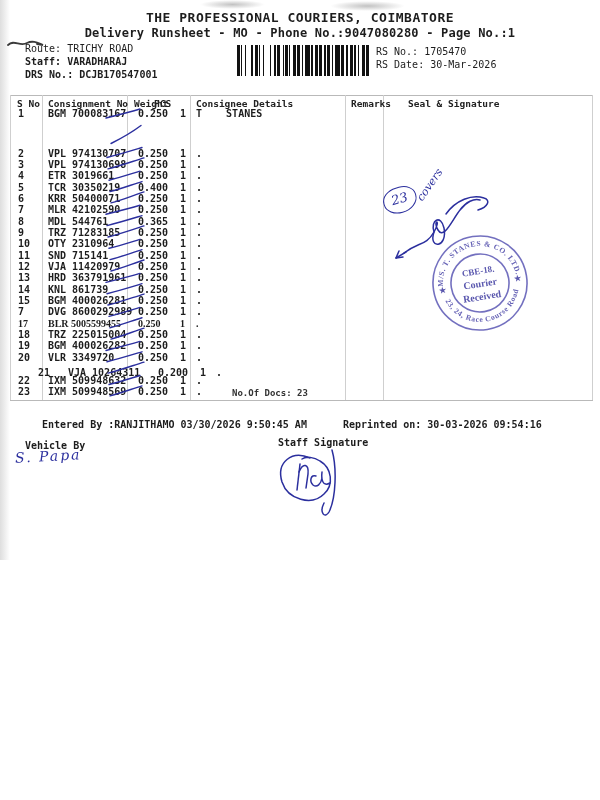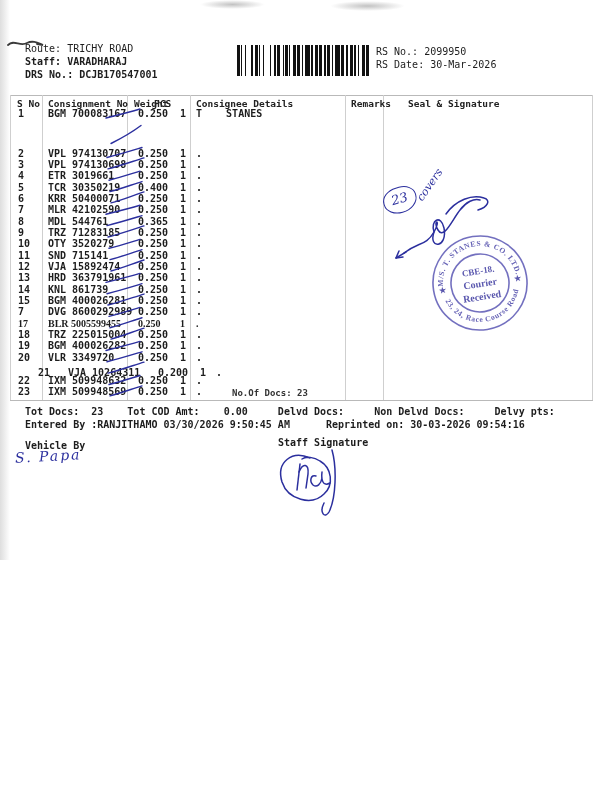--- a/index.html
+++ b/index.html
@@ -54,20 +54,22 @@
 </style>
 </head>
 <body>
 
 <div id="page">
 
   <div id="edge-shade"></div>
   <div class="smudge" style="left:200px;top:0;width:65px;height:9px;"></div>
   <div class="smudge" style="left:330px;top:1px;width:75px;height:10px;"></div>
 
+  <div class="abs b" id="title">THE PROFESSIONAL COURIERS, COIMBATORE</div>
+  <div class="abs b" id="subtitle">Delivery Runsheet - MO - Phone No.:9047080280 - Page No.:1</div>
 
   <div class="abs info" style="left:25px;top:43px;">Route: TRICHY ROAD</div>
   <div class="abs info b" style="left:25px;top:56px;">Staff: VARADHARAJ</div>
   <div class="abs info b" style="left:25px;top:69px;">DRS No.: DCJB170547001</div>
 
   <div id="barcode">
       <div style="width: 2.62136px; background: rgb(17, 17, 17);"></div>
       <div style="width: 1.31068px; background: transparent;"></div>
       <div style="width: 1.31068px; background: rgb(17, 17, 17);"></div>
       <div style="width: 2.62136px; background: transparent;"></div>
@@ -123,21 +125,21 @@
       <div style="width: 1.31068px; background: transparent;"></div>
       <div style="width: 1.31068px; background: rgb(17, 17, 17);"></div>
       <div style="width: 2.62136px; background: transparent;"></div>
       <div style="width: 1.31068px; background: rgb(17, 17, 17);"></div>
       <div style="width: 2.62136px; background: transparent;"></div>
       <div style="width: 2.62136px; background: rgb(17, 17, 17);"></div>
       <div style="width: 1.31068px; background: transparent;"></div>
       <div style="width: 2.62136px; background: rgb(17, 17, 17);"></div>
       <div style="width: 2.62136px; background: transparent;"></div>
     </div>
-  <div class="abs info" style="left:376px;top:46px;">RS No.: 2099950</div>
+  <div class="abs info" style="left:376px;top:46px;">RS No.: 1705470</div>
   <div class="abs info" style="left:376px;top:59px;">RS Date: 30-Mar-2026</div>
 
   <div class="tline" style="left:10px;top:95px;width:583px;height:1px;"></div>
   <div class="tline" style="left:10px;top:400px;width:583px;height:1px;"></div>
   <div class="vline" style="left:10px;top:95px;height:305px;"></div>
   <div class="vline" style="left:42px;top:95px;height:305px;"></div>
   <div class="vline" style="left:127px;top:95px;height:305px;"></div>
   <div class="vline" style="left:190px;top:95px;height:305px;"></div>
   <div class="vline" style="left:345px;top:95px;height:305px;"></div>
   <div class="vline" style="left:383px;top:95px;height:305px;"></div>
@@ -219,37 +221,37 @@
     <div class="row" style="top: 226.95px;">
       <span class="c-sno">9</span>
       <span class="c-consign">TRZ 71283185</span>
       <span class="c-weight">0.250</span>
       <span class="c-pcs">1</span>
       <span class="c-consignee">.</span>
     </div>
 
     <div class="row" style="top: 238.3px; text-decoration: underline;">
       <span class="c-sno">10</span>
-      <span class="c-consign">OTY 3520279</span>
+      <span class="c-consign">OTY 2310964</span>
       <span class="c-weight">0.250</span>
       <span class="c-pcs">1</span>
       <span class="c-consignee">.</span>
     </div>
 
     <div class="row" style="top: 249.65px;">
       <span class="c-sno">11</span>
       <span class="c-consign">SND 715141</span>
       <span class="c-weight">0.250</span>
       <span class="c-pcs">1</span>
       <span class="c-consignee">.</span>
     </div>
 
     <div class="row" style="top: 261px;">
       <span class="c-sno">12</span>
-      <span class="c-consign">VJA 15892474</span>
+      <span class="c-consign">VJA 11420979</span>
       <span class="c-weight">0.250</span>
       <span class="c-pcs">1</span>
       <span class="c-consignee">.</span>
     </div>
 
     <div class="row" style="top: 272.35px;">
       <span class="c-sno">13</span>
       <span class="c-consign">HRD 363791961</span>
       <span class="c-weight">0.250</span>
       <span class="c-pcs">1</span>
@@ -359,22 +361,21 @@
       <path d="M109,316.4 C121,313.4 130,310.4 140,307.4" fill="none" stroke="#2b2f9e" stroke-width="1.4" stroke-linecap="round"></path>
       <path d="M110,327.75 C122,324.75 132,320.75 142,317.75" fill="none" stroke="#2b2f9e" stroke-width="1.4" stroke-linecap="round"></path>
       <path d="M111,339.1 C123,336.1 134,331.1 144,328.1" fill="none" stroke="#2b2f9e" stroke-width="1.4" stroke-linecap="round"></path>
       <path d="M106,350.45 C118,347.45 130,344.45 140,341.45" fill="none" stroke="#2b2f9e" stroke-width="1.4" stroke-linecap="round"></path>
       <path d="M107,361.79999999999995 C119,358.79999999999995 132,354.79999999999995 142,351.79999999999995" fill="none" stroke="#2b2f9e" stroke-width="1.4" stroke-linecap="round"></path>
       <path d="M108,373.15 C120,370.15 134,365.15 144,362.15" fill="none" stroke="#2b2f9e" stroke-width="1.4" stroke-linecap="round"></path>
       <path d="M109,384.5 C121,381.5 130,378.5 140,375.5" fill="none" stroke="#2b2f9e" stroke-width="1.4" stroke-linecap="round"></path>
       <path d="M110,395.85 C122,392.85 132,388.85 142,385.85" fill="none" stroke="#2b2f9e" stroke-width="1.4" stroke-linecap="round"></path>
     </svg>
 
-  <div class="abs foot sb" style="left:25px;top:406px;">Tot Docs:  23    Tot COD Amt:    0.00     Delvd Docs:     Non Delvd Docs:     Delvy pts:</div>
-  <div class="abs foot sb" style="left:17px;top:419px;padding-left:8px;">Entered By :RANJITHAMO 03/30/2026 9:50:45 AM      Reprinted on: 30-03-2026 09:54:16</div>
+  <div class="abs foot sb" style="left:34px;top:419px;padding-left:8px;">Entered By :RANJITHAMO 03/30/2026 9:50:45 AM      Reprinted on: 30-03-2026 09:54:16</div>
   <div class="abs foot b" style="left:25px;top:440px;">Vehicle By</div>
   <div class="abs foot b" style="left:278px;top:437px;">Staff Signature</div>
 
   <svg width="60" height="20" style="left:5px;top:36px;">
     <path class="pen-dark" d="M3,9 C9,3 15,11 22,7 C28,4 33,7 38,9 L32,8"></path>
   </svg>
 
   <div class="abs ink" id="circled-23">23</div>
   <div class="abs ink" id="covers-note">covers</div>
 

